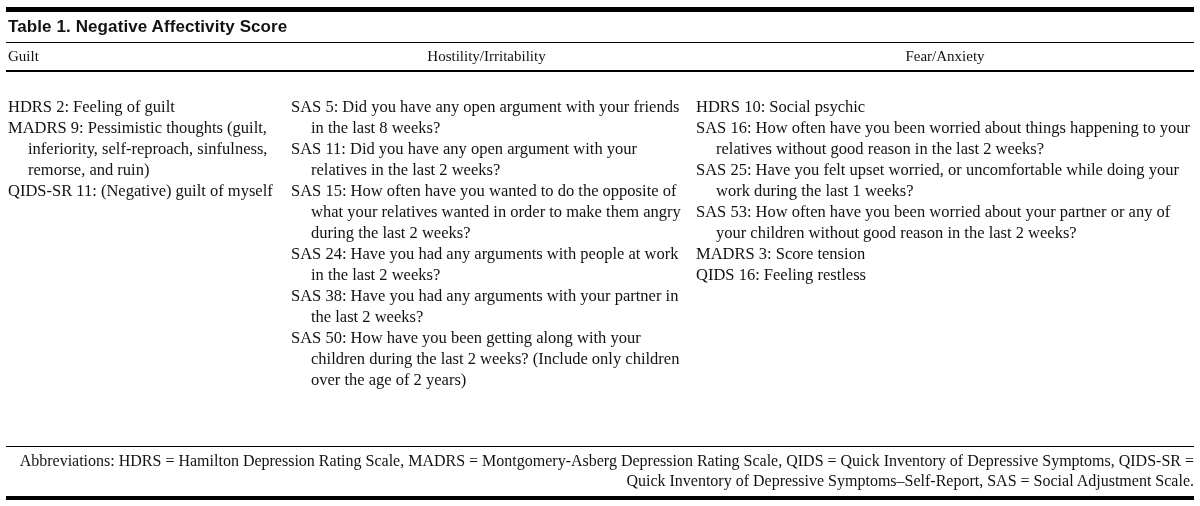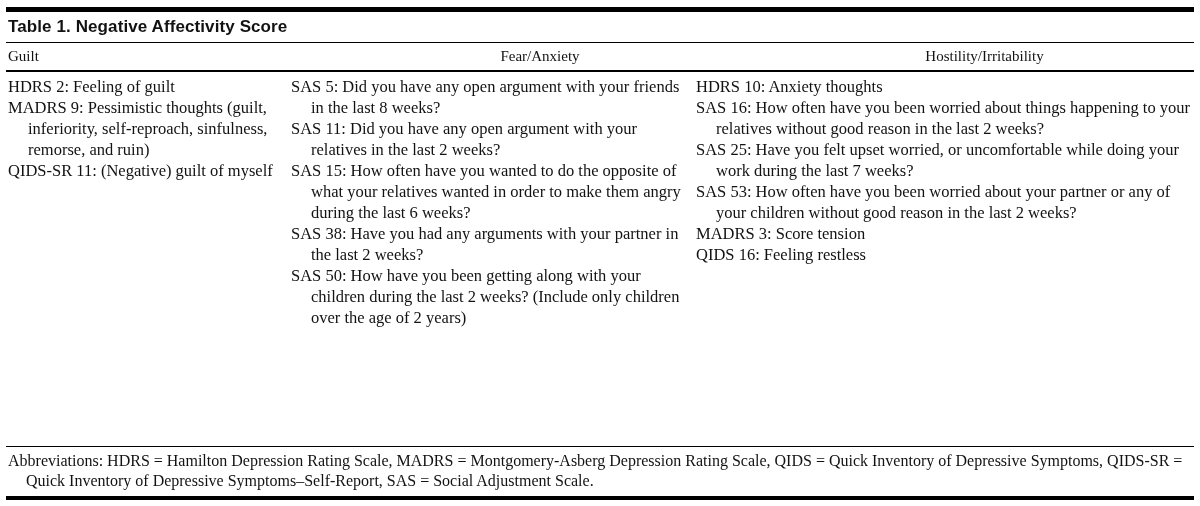--- a/index.html
+++ b/index.html
@@ -41,78 +41,81 @@
     flex:0 0 auto;
   }
   .header-cell { line-height:21px; }
   .header-center { text-align:center; }
 
   .body-row {
     padding:4px 0 0 2px;
     flex:1 1 auto;
     font-size:16.5px;
     overflow:hidden;
+    margin-top:20px;
   }
   .item {
     padding-left:20px;
     text-indent:-20px;
     line-height:21px;
   }
 
   .footnote {
     padding:4px 0 5px 2px;
     font-size:16px;
     line-height:20px;
     flex:0 0 auto;
   }
   .footnote-text {
     display:block;
     padding-left:18px;
     text-indent:-18px;
+    text-align:right;
   }
 </style>
 </head>
 <body>
 
 <div class="page">
 
   <div class="rule-thick"></div>
 
   <div class="title-row">Table 1. Negative Affectivity Score</div>
 
   <div class="rule-thin"></div>
 
   <div class="cols header-row">
     <div class="header-cell col-guilt">Guilt</div>
+    <div class="header-cell col-host header-center">Hostility/Irritability</div>
     <div class="header-cell col-fear header-center">Fear/Anxiety</div>
-    <div class="header-cell col-host header-center">Hostility/Irritability</div>
   </div>
 
   <div class="rule-med"></div>
 
   <div class="cols body-row">
 
     <div class="col-guilt">
       <div class="item">HDRS 2: Feeling of guilt</div>
       <div class="item">MADRS 9: Pessimistic thoughts (guilt, inferiority, self-reproach, sinfulness, remorse, and ruin)</div>
       <div class="item">QIDS-SR 11: (Negative) guilt of myself</div>
     </div>
 
     <div class="col-host">
       <div class="item">SAS 5: Did you have any open argument with your friends in the last 8 weeks?</div>
       <div class="item">SAS 11: Did you have any open argument with your relatives in the last 2 weeks?</div>
-      <div class="item">SAS 15: How often have you wanted to do the opposite of what your relatives wanted in order to make them angry during the last 6 weeks?</div>
+      <div class="item">SAS 15: How often have you wanted to do the opposite of what your relatives wanted in order to make them angry during the last 2 weeks?</div>
+      <div class="item">SAS 24: Have you had any arguments with people at work in the last 2 weeks?</div>
       <div class="item">SAS 38: Have you had any arguments with your partner in the last 2 weeks?</div>
       <div class="item">SAS 50: How have you been getting along with your children during the last 2 weeks? (Include only children over the age of 2 years)</div>
     </div>
 
     <div class="col-fear">
-      <div class="item">HDRS 10: Anxiety thoughts</div>
+      <div class="item">HDRS 10: Social psychic</div>
       <div class="item">SAS 16: How often have you been worried about things happening to your relatives without good reason in the last 2 weeks?</div>
-      <div class="item">SAS 25: Have you felt upset worried, or uncomfortable while doing your work during the last 7 weeks?</div>
+      <div class="item">SAS 25: Have you felt upset worried, or uncomfortable while doing your work during the last 1 weeks?</div>
       <div class="item">SAS 53: How often have you been worried about your partner or any of your children without good reason in the last 2 weeks?</div>
       <div class="item">MADRS 3: Score tension</div>
       <div class="item">QIDS 16: Feeling restless</div>
     </div>
 
   </div>
 
   <div class="rule-thin"></div>
 
   <div class="footnote">

